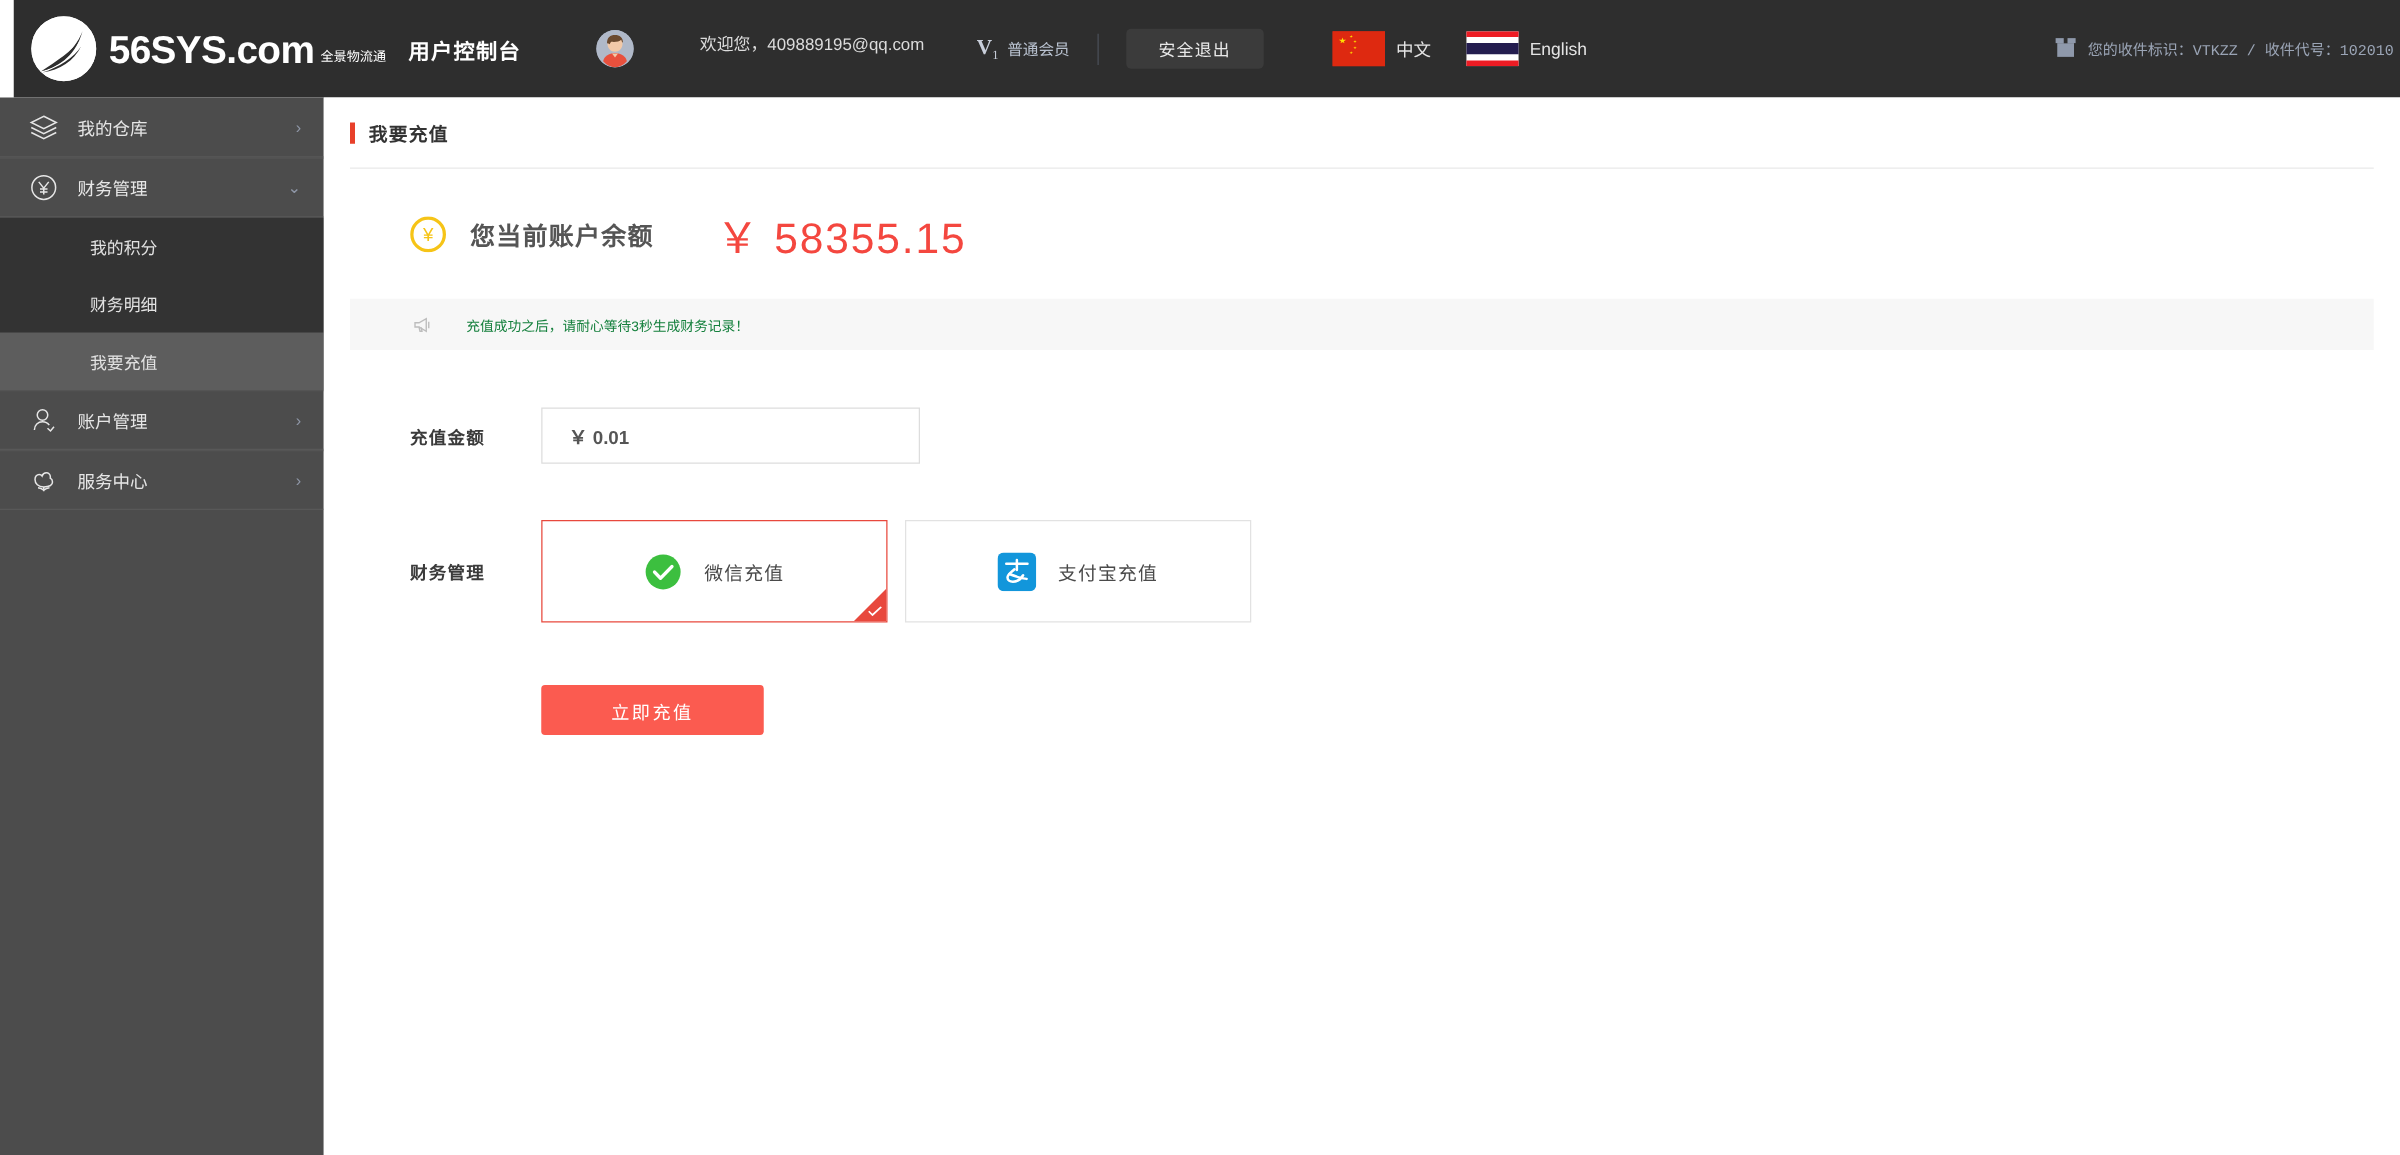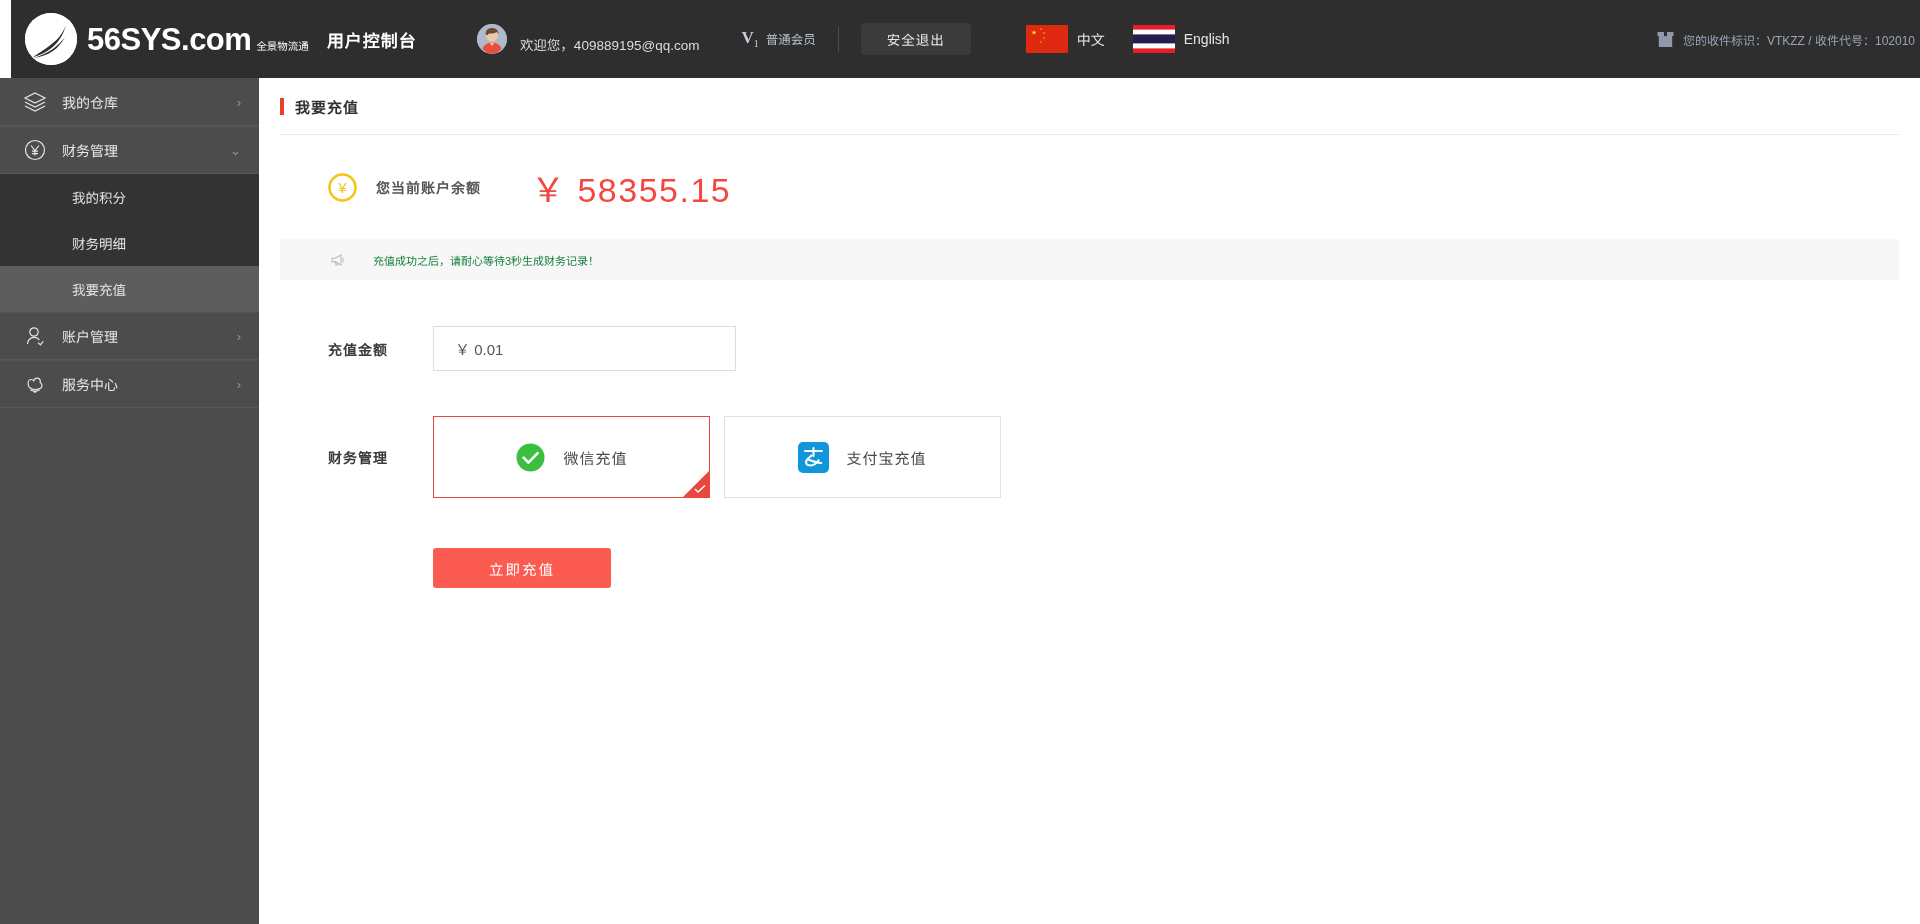--- a/index.html
+++ b/index.html
@@ -34,21 +34,21 @@
   .brand-cn {
     color:#fff; font-size:10.5px; line-height:1.15; margin-left:5px;
     margin-bottom:2px; letter-spacing:0.5px; white-space:nowrap;
   }
   .brand-cn .row2 { letter-spacing:0px; }
   .console-title {
     color:#ffffff; font-size:17px; margin-left:18px; font-weight:bold;
     letter-spacing:1px;
   }
 
-  .avatar-wrap { margin-left:60px; display:flex; align-items:flex-end; }
+  .avatar-wrap { margin-left:60px; display:flex; align-items:flex-start;gap:40px; }
   .avatar {
     width:30px; height:30px; border-radius:50%; overflow:hidden;
     background:#aab3c4; position:relative; flex:none;
   }
   .welcome {
     color:#dcdcdc; font-size:13.5px; margin-left:13px; white-space:nowrap;
   }
 
   .vip { display:flex; align-items:center; margin-left:42px; }
   .vip-badge {
@@ -72,21 +72,21 @@
   .lang + .lang { margin-left:28px; }
   .lang-label { color:#e4e4e4; font-size:14px; margin-left:9px; }
   .flag-cn {
     width:42px; height:28px; background:#de2910; position:relative;
     flex:none; display:block;
   }
   .flag-th { width:42px; height:28px; flex:none; display:block; }
 
   .recv-info {
     position:absolute; right:16px; top:50%; transform:translateY(-50%);
-    display:flex; align-items:center;
+    display:flex; font-family:Liberation Mono, monospace;
   }
   .recv-text { color:#9aa4b5; font-size:12px; margin-left:9px; white-space:nowrap; }
   .box-icon { width:17px; height:16px; flex:none; }
 
   
   .sidebar {
     position:absolute; left:0; top:78px; width:259px; height:846px;
     background:#4c4c4c;
   }
   .nav-item {
@@ -119,42 +119,42 @@
   .page-head .bar {
     width:4px; height:17px; background:#e8402a; margin-right:11px;
   }
   .page-head .title { font-size:15px; color:#333; font-weight:bold; letter-spacing:1px; }
   .hr { height:1px; background:#e9e9e9; margin:0 21px 0 21px; }
 
   .balance-row {
     display:flex; align-items:center; height:104px; padding-left:69px;
   }
   .coin { width:29px; height:29px; flex:none; }
-  .balance-label { font-size:14px; color:#555; font-weight:bold; margin-left:19px; letter-spacing:1px; }
+  .balance-label { font-size:20px; color:#555; font-weight:bold; margin-left:19px; letter-spacing:1px; }
   .balance-amount {
     color:#f4473f; font-size:34px; margin-left:50px; letter-spacing:1.5px;
     font-family:"Liberation Sans", sans-serif;
   }
 
   .notice {
     margin:0 21px; height:41px; background:#f7f7f7;
     display:flex; align-items:center; padding-left:50px;
   }
   .megaphone { width:18px; height:16px; flex:none; }
   .notice-text { color:#15803d; font-size:11px; margin-left:25px; }
 
   .form { padding-left:69px; padding-top:46px; }
   .form-row { display:flex; align-items:center; margin-bottom:0; }
   .form-label {
     width:105px; font-size:14px; color:#3b3b3b; font-weight:bold; letter-spacing:1px;
   }
   .amount-input {
     width:303px; height:45px; border:1px solid #dddddd; background:#fff;
     padding-left:21px; font-size:15px; color:#555;
-    font-family:"Liberation Sans", sans-serif; outline:none; border-radius:0;
+    font-family:"Liberation Sans", sans-serif; outline:none; border-radius:0;font-weight:bold;
   }
 
   .paytype-row { display:flex; align-items:center; margin-top:45px; }
   .pay-cards { display:flex; }
   .pay-card {
     width:277px; height:82px; border:1px solid #e2e2e2; background:#fff;
     display:flex; align-items:center; justify-content:center;
     cursor:pointer; position:relative; margin-right:14px;
   }
   .pay-card.selected { border:1px solid #e8483d; }

